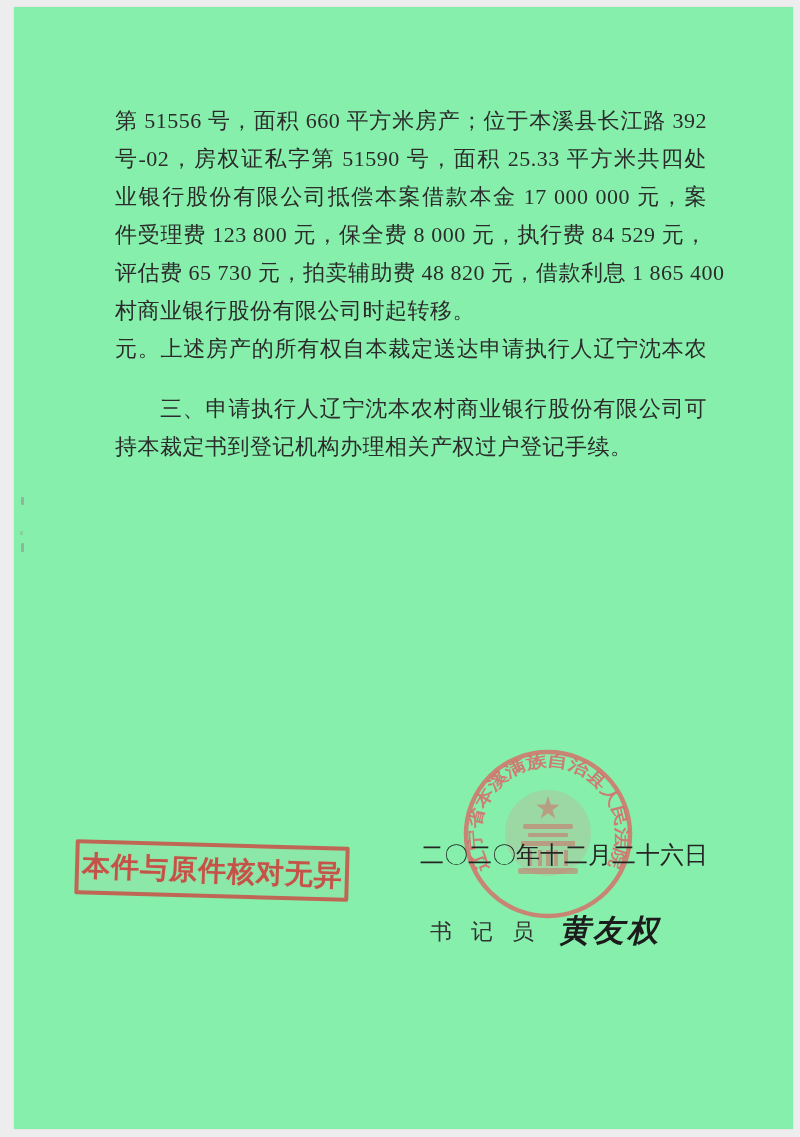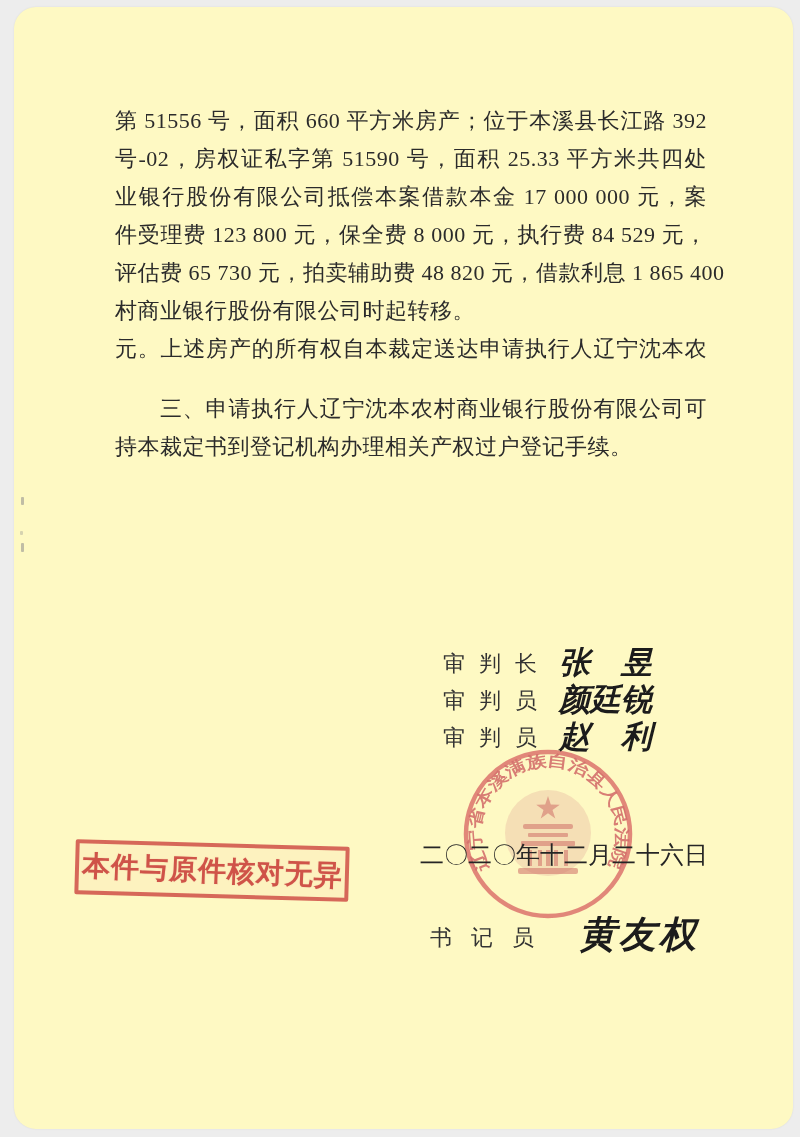--- a/index.html
+++ b/index.html
@@ -6,23 +6,22 @@
   body {
     width:800px; height:1137px;
     background:#ededed;
     font-family:"Liberation Serif","DejaVu Serif",serif;
     position:relative;
     overflow:hidden;
   }
   .page {
     position:absolute; left:14px; top:7px;
     width:779px; height:1122px;
-    background:#fef9c3;
+    background:#86efac;
     box-shadow:0 0 2px rgba(0,0,0,0.08);
-    border-radius:22px;
   }
   
   .body-text {
     position:absolute; left:101px; top:95px; width:592px;
     font-size:22px; line-height:38px; color:#2b2b2b;
     letter-spacing:0.5px;
   }
   .line { white-space:nowrap; }
   .j { text-align:justify; text-align-last:justify; }
   .indent { text-indent:45px; margin-top:22px; }
@@ -38,21 +37,21 @@
   
   .seal { position:absolute; left:448px; top:741px; width:172px; height:172px; }
   
   .date-line {
     position:absolute; left:406px; top:832px; width:300px;
     font-size:24px; color:#252525; letter-spacing:0px; white-space:nowrap;font-family:Liberation Serif, serif;
   }
   
   .clerk-row { position:absolute; left:416px; top:903px; white-space:nowrap; }
   .clerk-row .role { letter-spacing:19px;margin-top:36px; }
-  .clerk-row .name { font-size:37px; margin-left:26px; letter-spacing:3px; }
+  .clerk-row .name { font-size:31px; margin-left:6px; letter-spacing:3px; }
   
   .verify-stamp {
     position:absolute; left:61px; top:836px; width:266px; height:47px;
     border:4px solid rgba(205,70,64,0.8);
     border-radius:2px;
     transform:rotate(1.6deg);
     display:flex; align-items:center; justify-content:center;
     background:rgba(235,140,130,0.06);
   }
   .verify-stamp span {
@@ -101,31 +100,20 @@
         <rect x="102" y="102" width="4" height="16"></rect>
         <rect x="56" y="120" width="60" height="6" rx="2"></rect>
       </g>
       <path id="sealTextArc" d="M 27 120 A 68 68 0 1 1 145 120" fill="none"></path>
       <text font-size="16" fill="#d4706c" opacity="0.9" font-weight="700">
         <textPath href="#sealTextArc" startOffset="0" textLength="282" lengthAdjust="spacingAndGlyphs">辽宁省本溪满族自治县人民法院</textPath>
       </text>
     </svg>
   </div>
 
-  <div class="sig-block">
-    <div class="sig-row">
-      <span class="role">审判长</span><span class="name">张　昱</span>
-    </div>
-    <div class="sig-row">
-      <span class="role">审判员</span><span class="name">颜廷锐</span>
-    </div>
-    <div class="sig-row">
-      <span class="role">审判员</span><span class="name">赵　利</span>
-    </div>
-  </div>
 
   <div class="date-line">二〇二〇年十二月二十六日</div>
 
   <div class="clerk-row">
     <span class="role">书记员</span><span class="name">黄友权</span>
   </div>
 
   <div class="verify-stamp">
     <span>本件与原件核对无异</span>
   </div>

